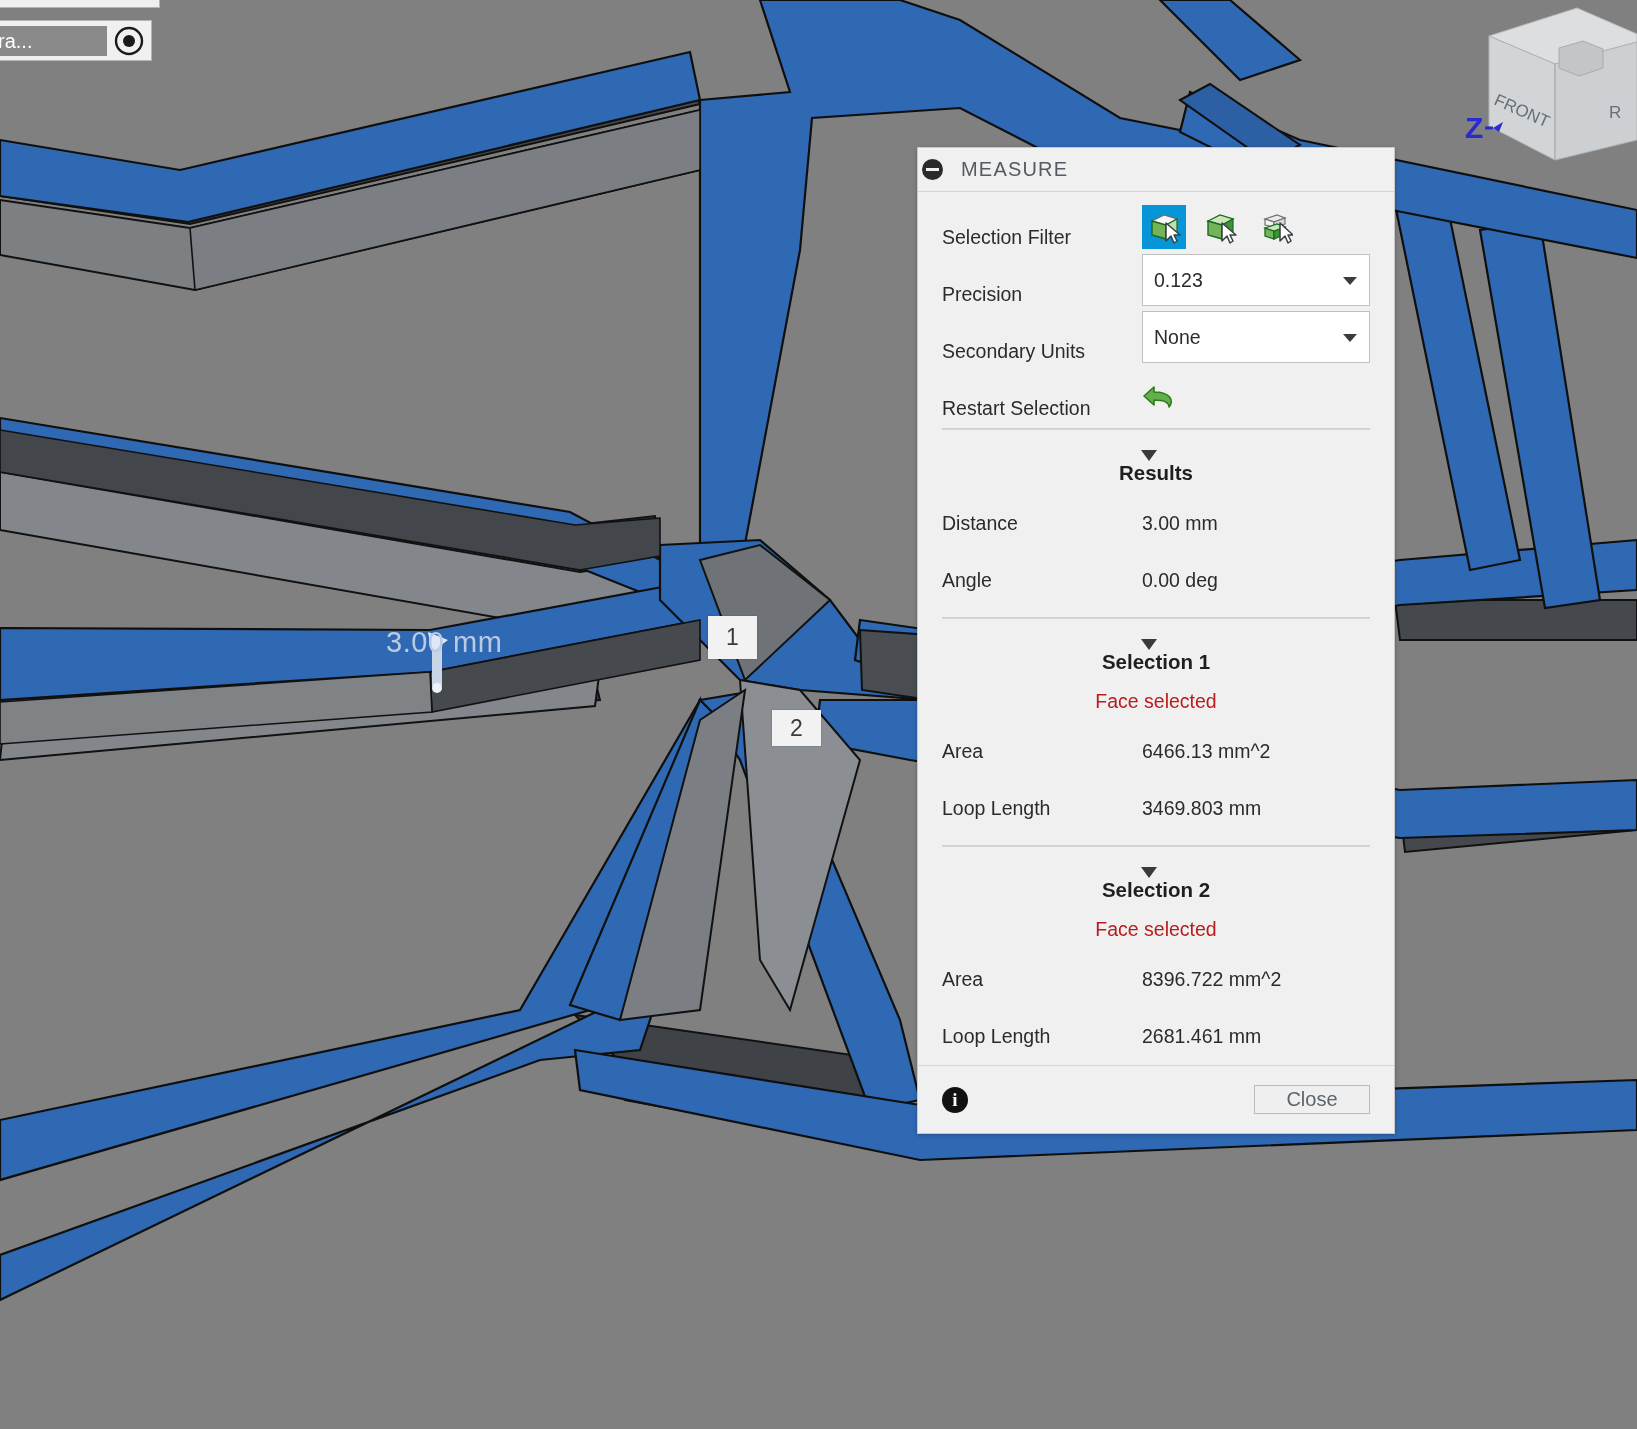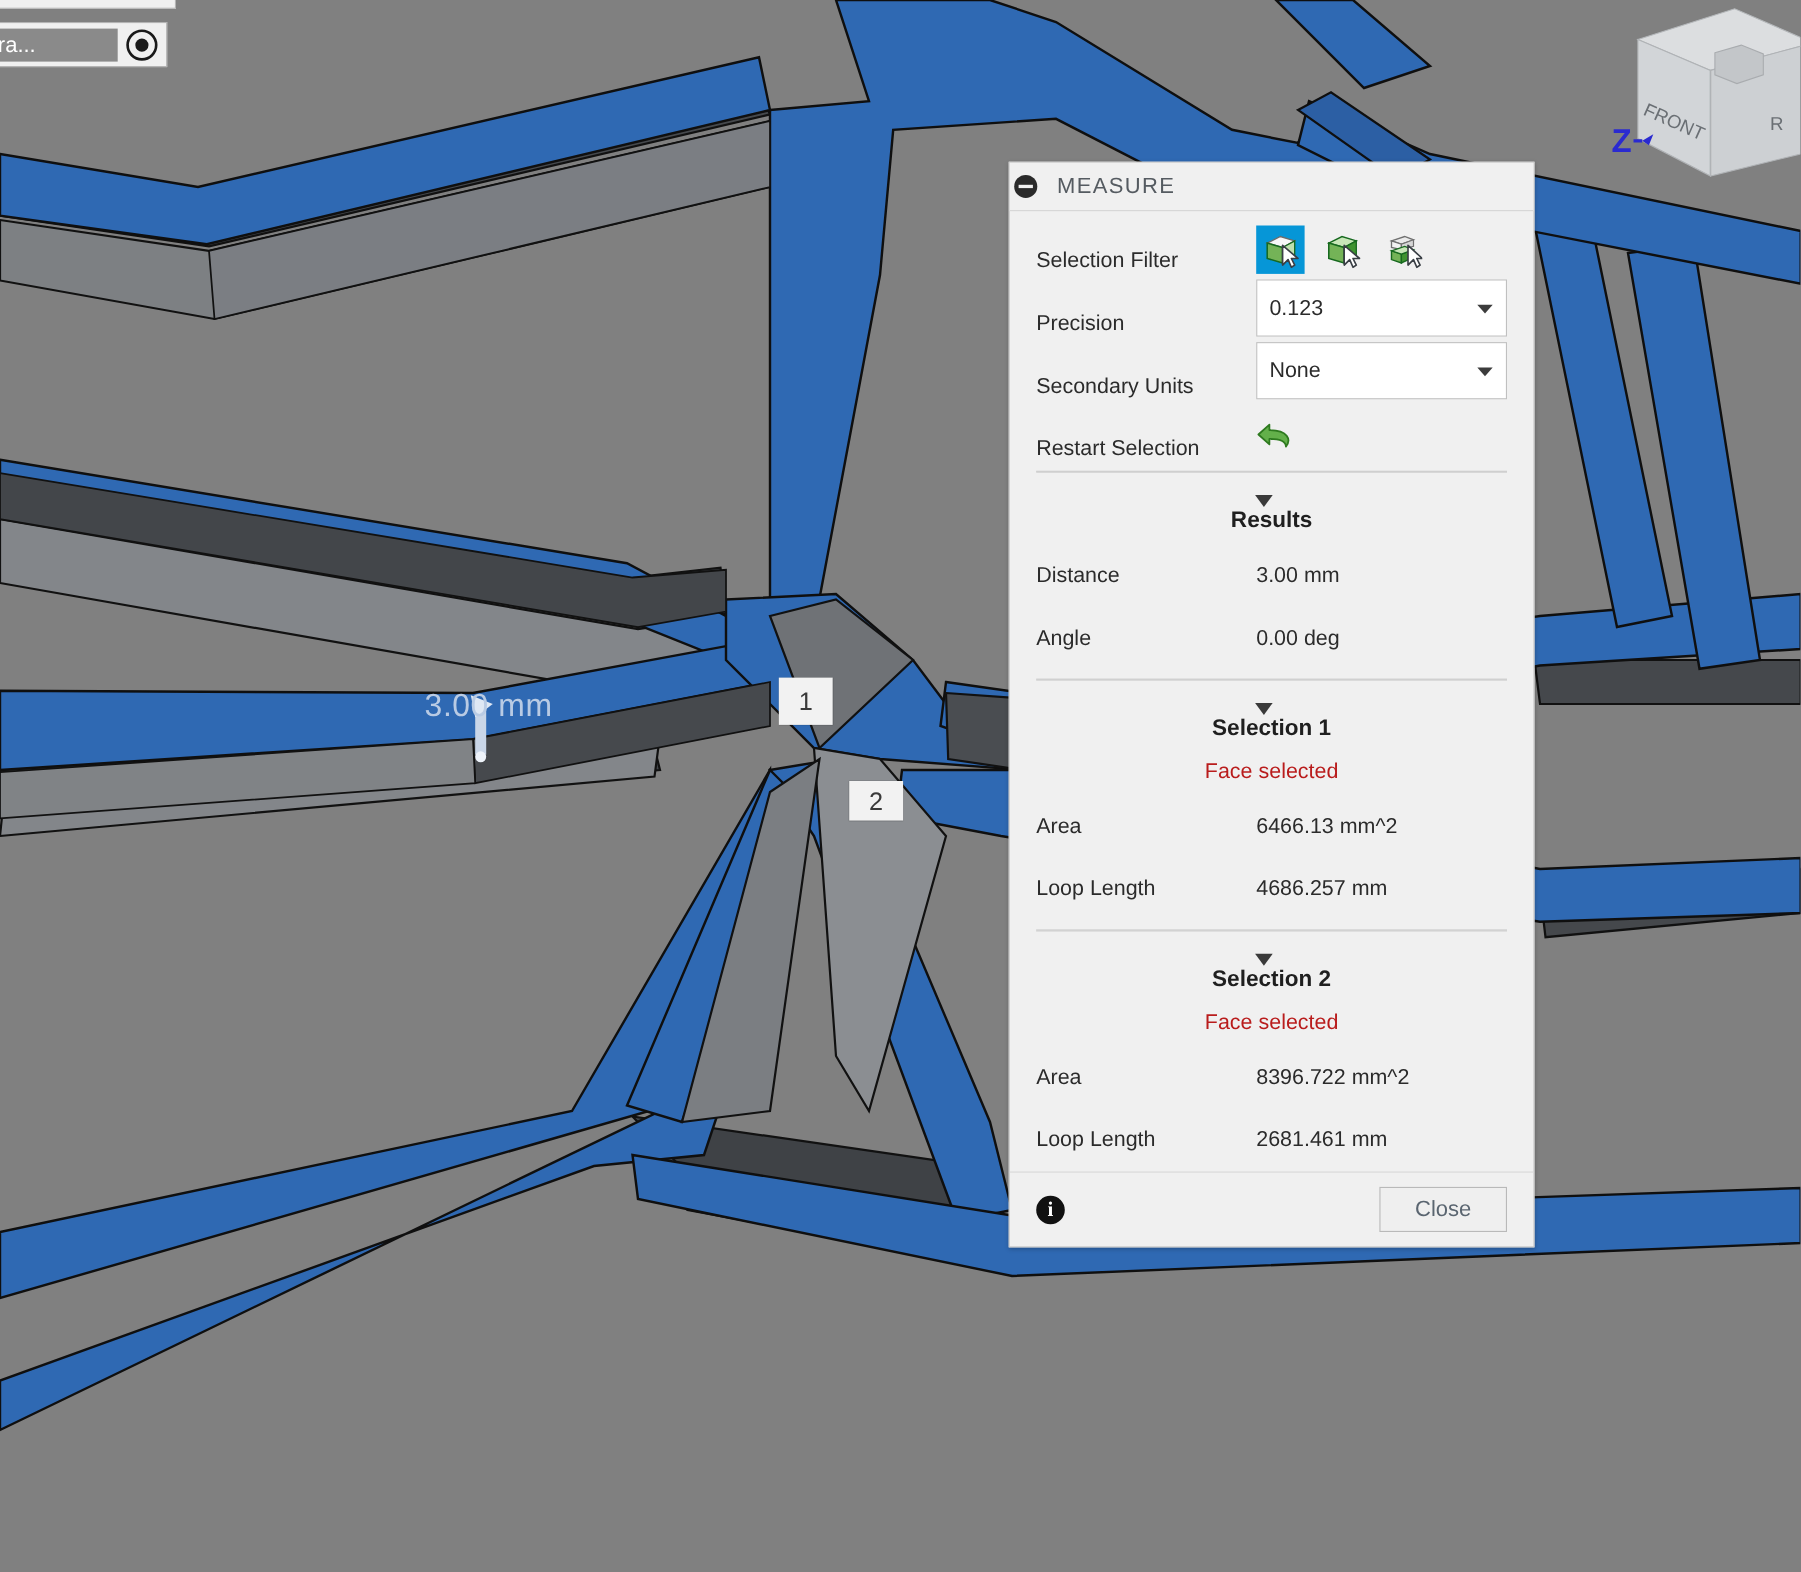--- a/index.html
+++ b/index.html
@@ -235,21 +235,21 @@
     border-radius: 50%;
     background: #111111;
     color: #ffffff;
     font-family: "Liberation Serif", serif;
     font-weight: bold;
     font-size: 19px;
     display: flex; align-items: center; justify-content: center;
     cursor: pointer;
   }
   .close-btn {
-    width: 116px; height: 41px;
+    width: 116px; height: 29px;
     background: #efefef;
     border: 1px solid #b9b9b9;
     color: #5a6570;
     font-size: 20px;
     font-family: "Liberation Sans", sans-serif;
     cursor: pointer;
   }
 
   
   .callout {
@@ -501,21 +501,21 @@
         <span class="tri"></span>
         <span class="sec-title">Selection 1</span>
       </div>
       <div class="hint-row">Face selected</div>
       <div class="kv-row">
         <span class="k">Area</span>
         <span class="v">6466.13 mm^2</span>
       </div>
       <div class="kv-row">
         <span class="k">Loop Length</span>
-        <span class="v">4686.257 mm</span>
+        <span class="v">3469.803 mm</span>
       </div>
 
       <div class="sep"></div>
 
       <div class="section-head">
         <span class="tri"></span>
         <span class="sec-title">Selection 2</span>
       </div>
       <div class="hint-row">Face selected</div>
       <div class="kv-row">

